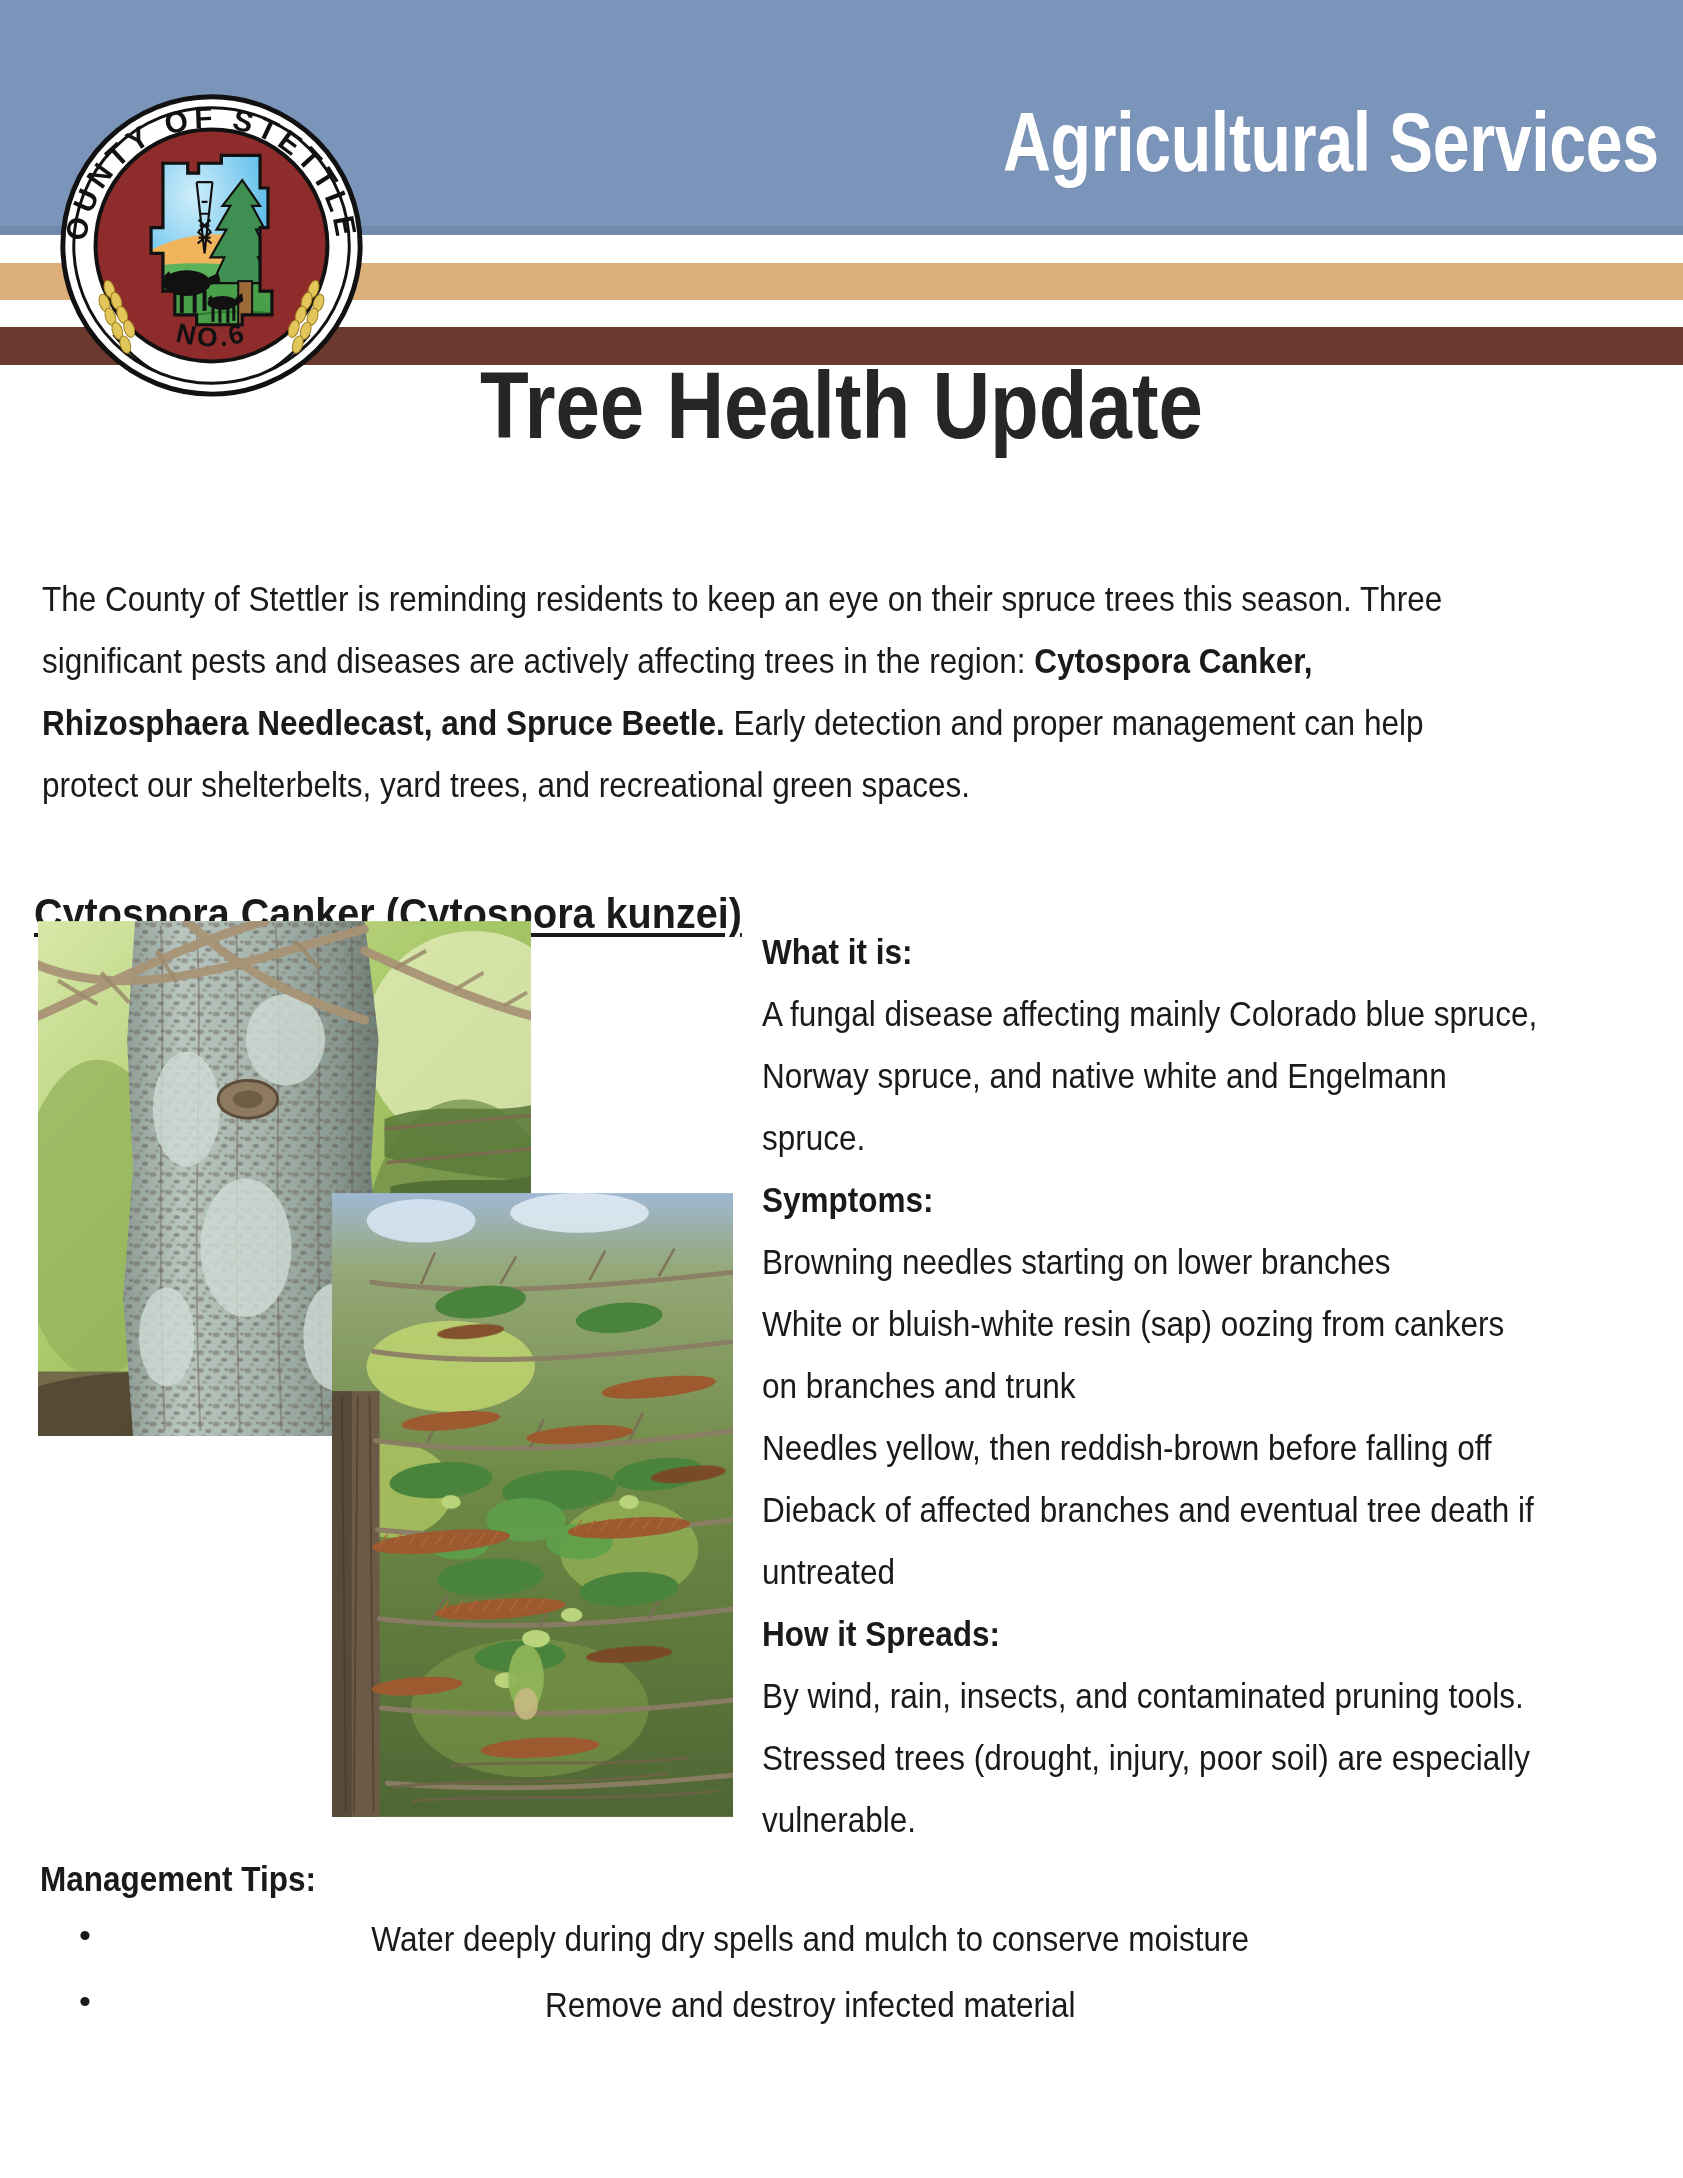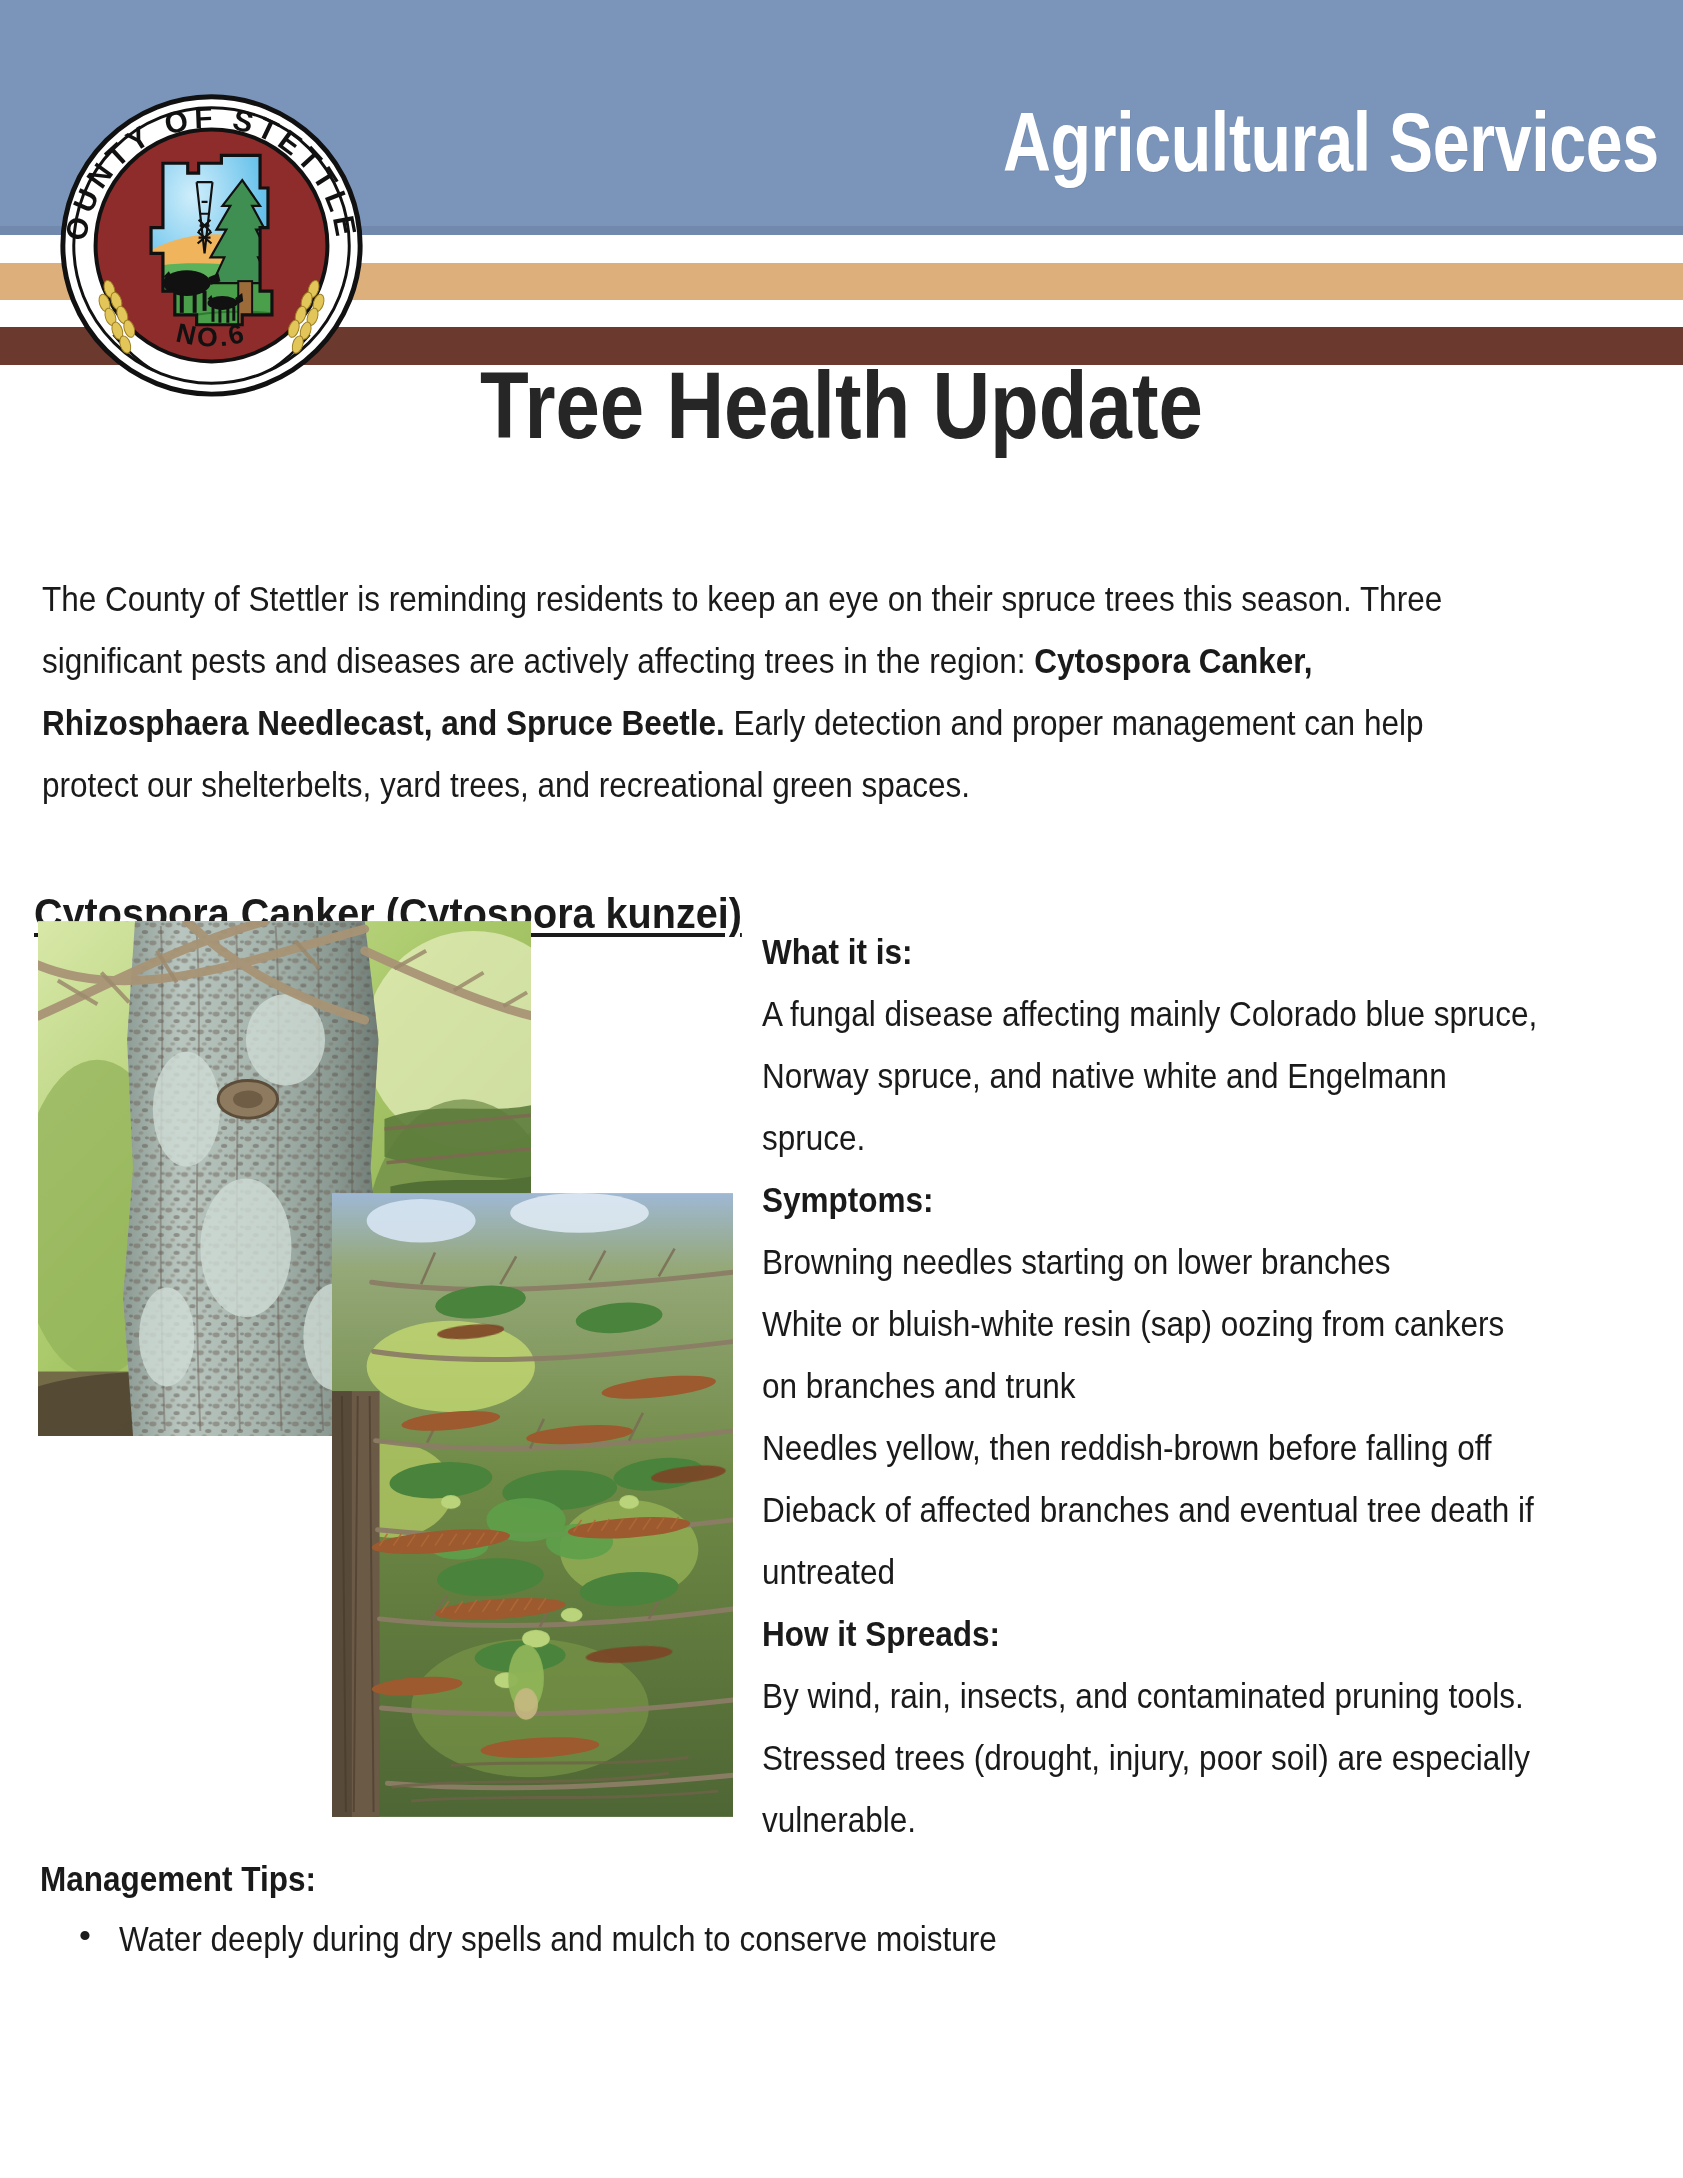--- a/index.html
+++ b/index.html
@@ -93,21 +93,21 @@
     font-size:35px;font-weight:bold;color:#1a1a1a;
     transform:scaleX(0.90);transform-origin:left top;
     white-space:nowrap;
   }
   .mgmt-list{
     position:absolute;left:71px;top:1919px;width:1584px;
     margin:0;padding:0;list-style:none;
     font-size:35px;line-height:40px;color:#1a1a1a;
   }
   .mgmt-list li{
-    position:relative;padding-left:48px;margin-bottom:26px;
+    position:relative;padding-left:48px;margin-bottom:26px;text-align:center;
   }
   .mgmt-list li .bt{
     transform:scaleX(0.90);transform-origin:left top;display:block;
   }
   .mgmt-list li::before{
     content:"\2022";position:absolute;left:8px;top:-4px;
     font-size:34px;line-height:40px;color:#1a1a1a;
   }
 </style>
 </head>
@@ -426,14 +426,17 @@
   <span class="ln">Dieback of affected branches and eventual tree death if untreated</span>
   <span class="lbl">How it Spreads:</span>
   <span class="ln"> By wind, rain, insects, and contaminated pruning tools. Stressed trees (drought, injury, poor soil) are especially vulnerable.</span>
 </div>
 
 <div class="mgmt-head">Management Tips:</div>
 <ul class="mgmt-list">
   <li>
       <span class="bt">Water deeply during dry spells and mulch to conserve moisture</span>
     </li>
+  <li>
+      <span class="bt">Remove and destroy infected material</span>
+    </li>
 </ul>
 
 
 </body></html>

